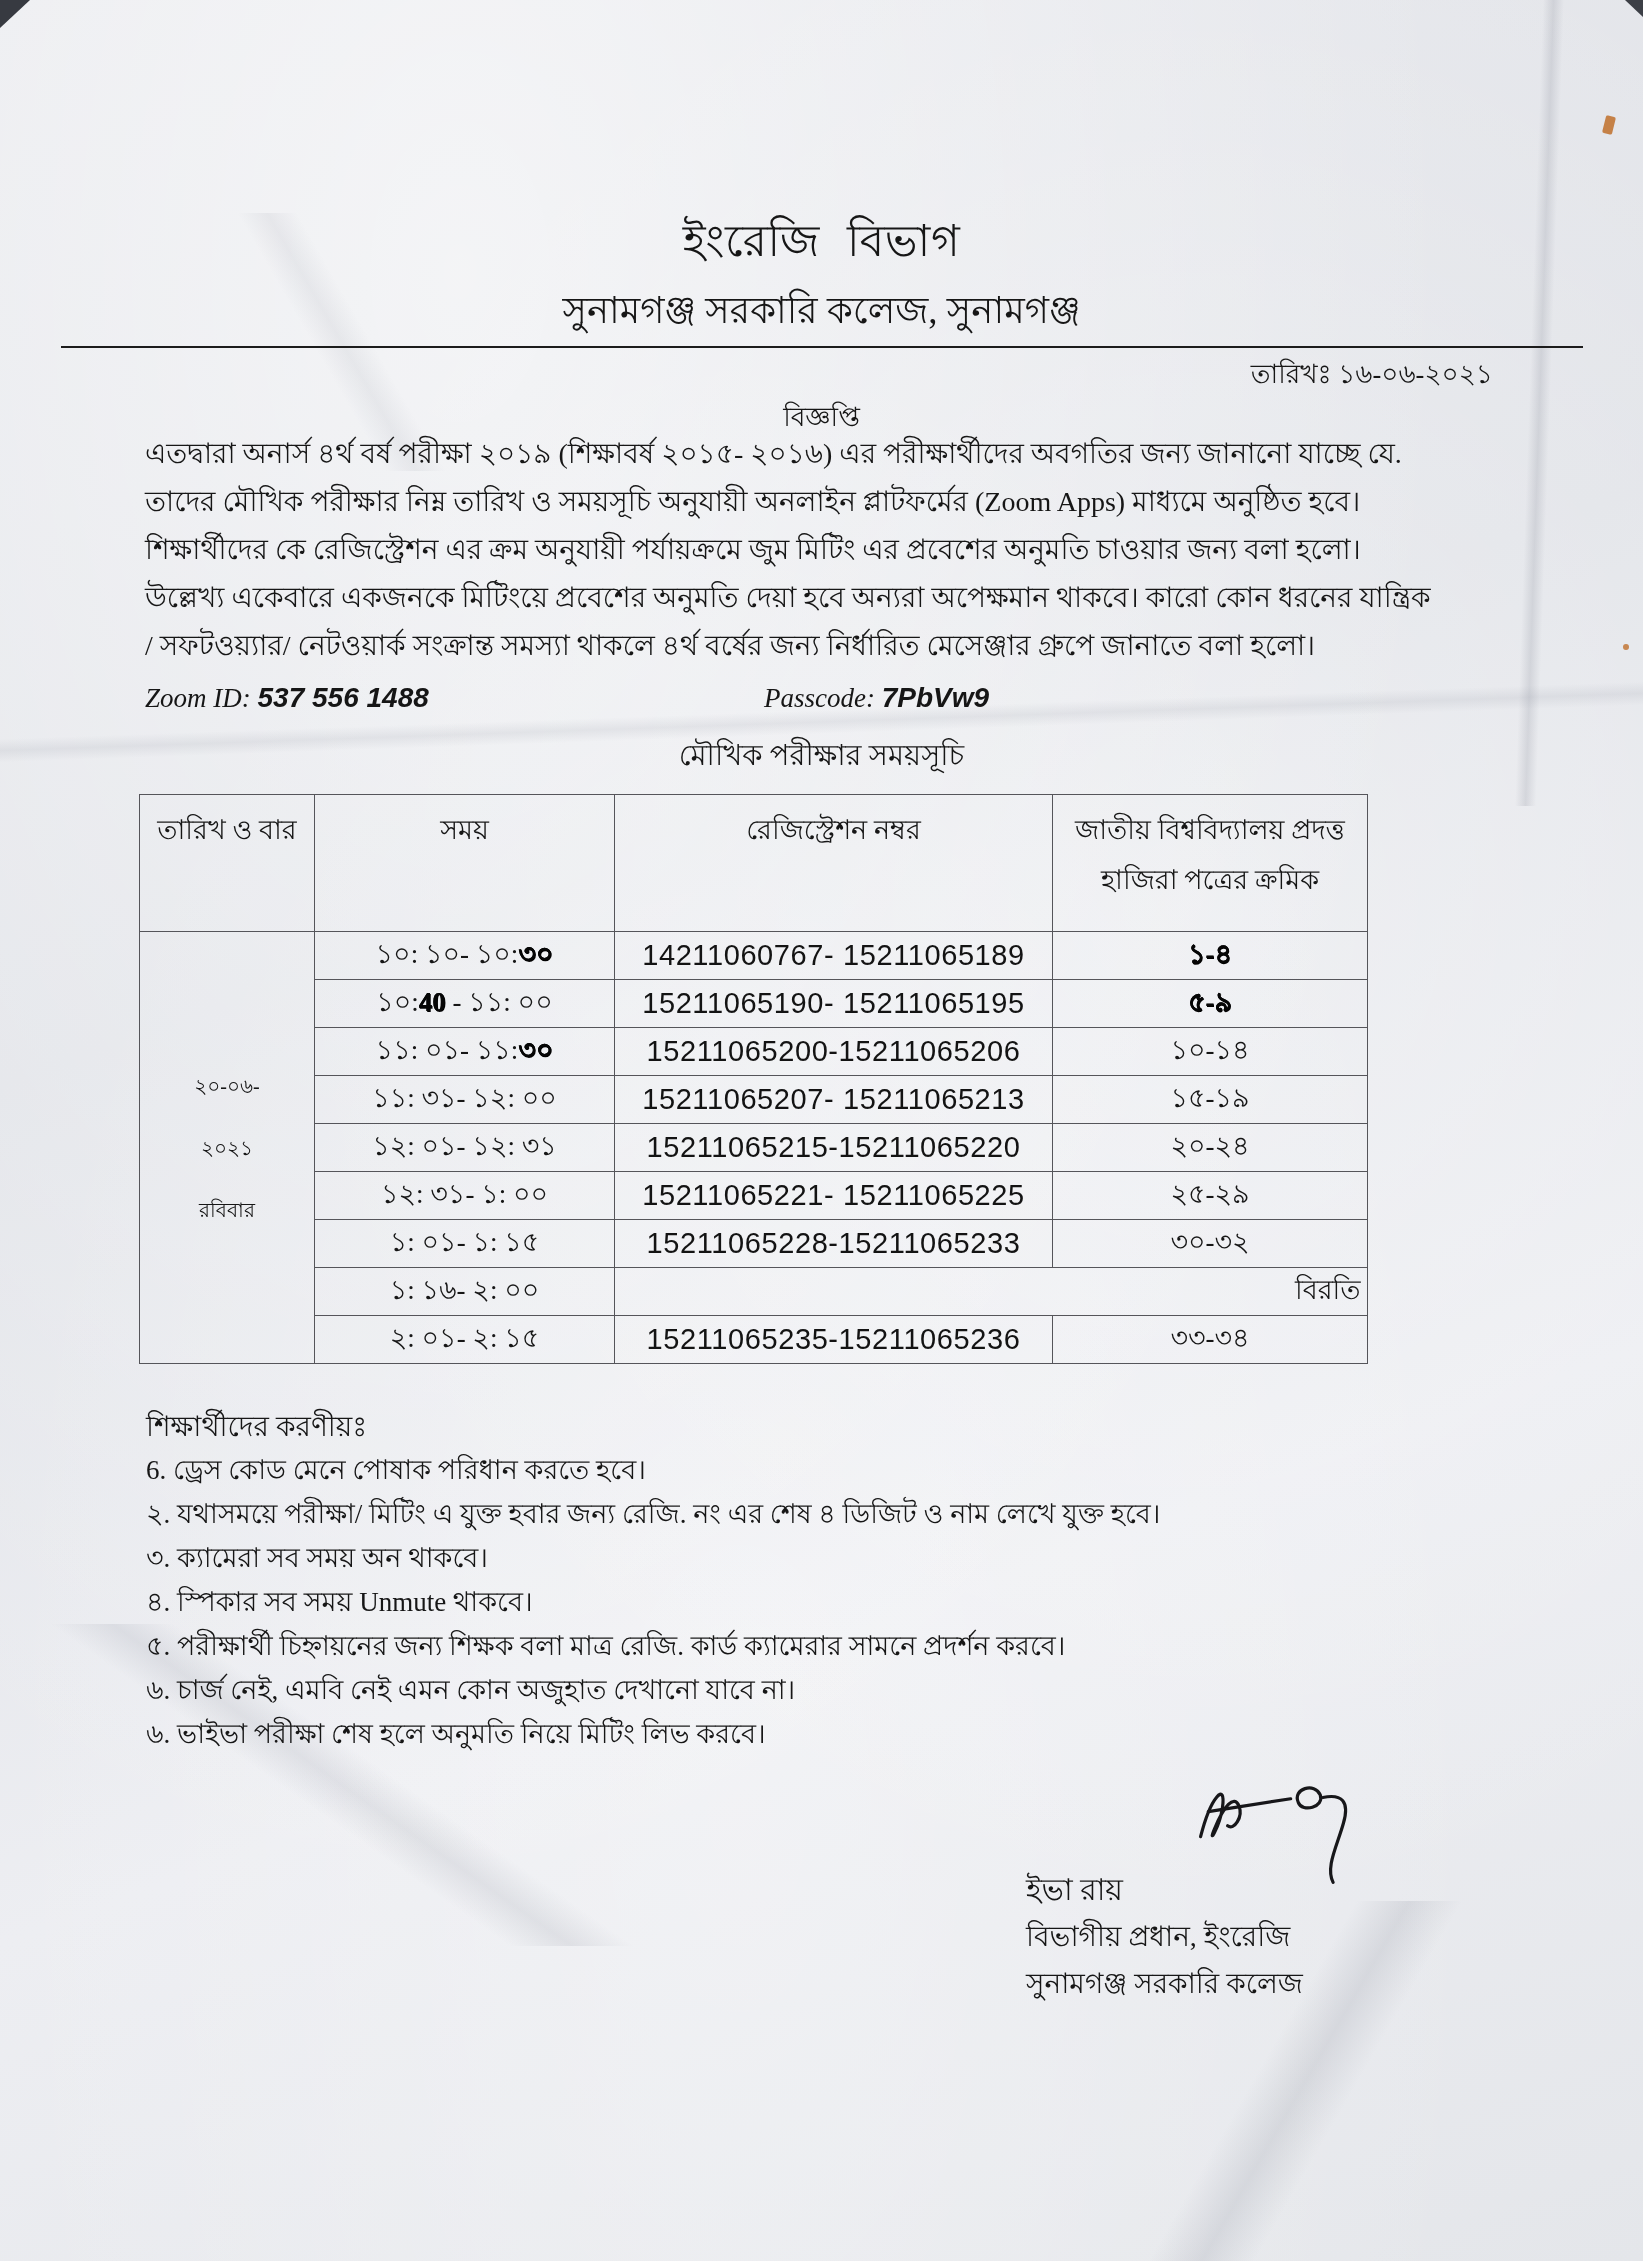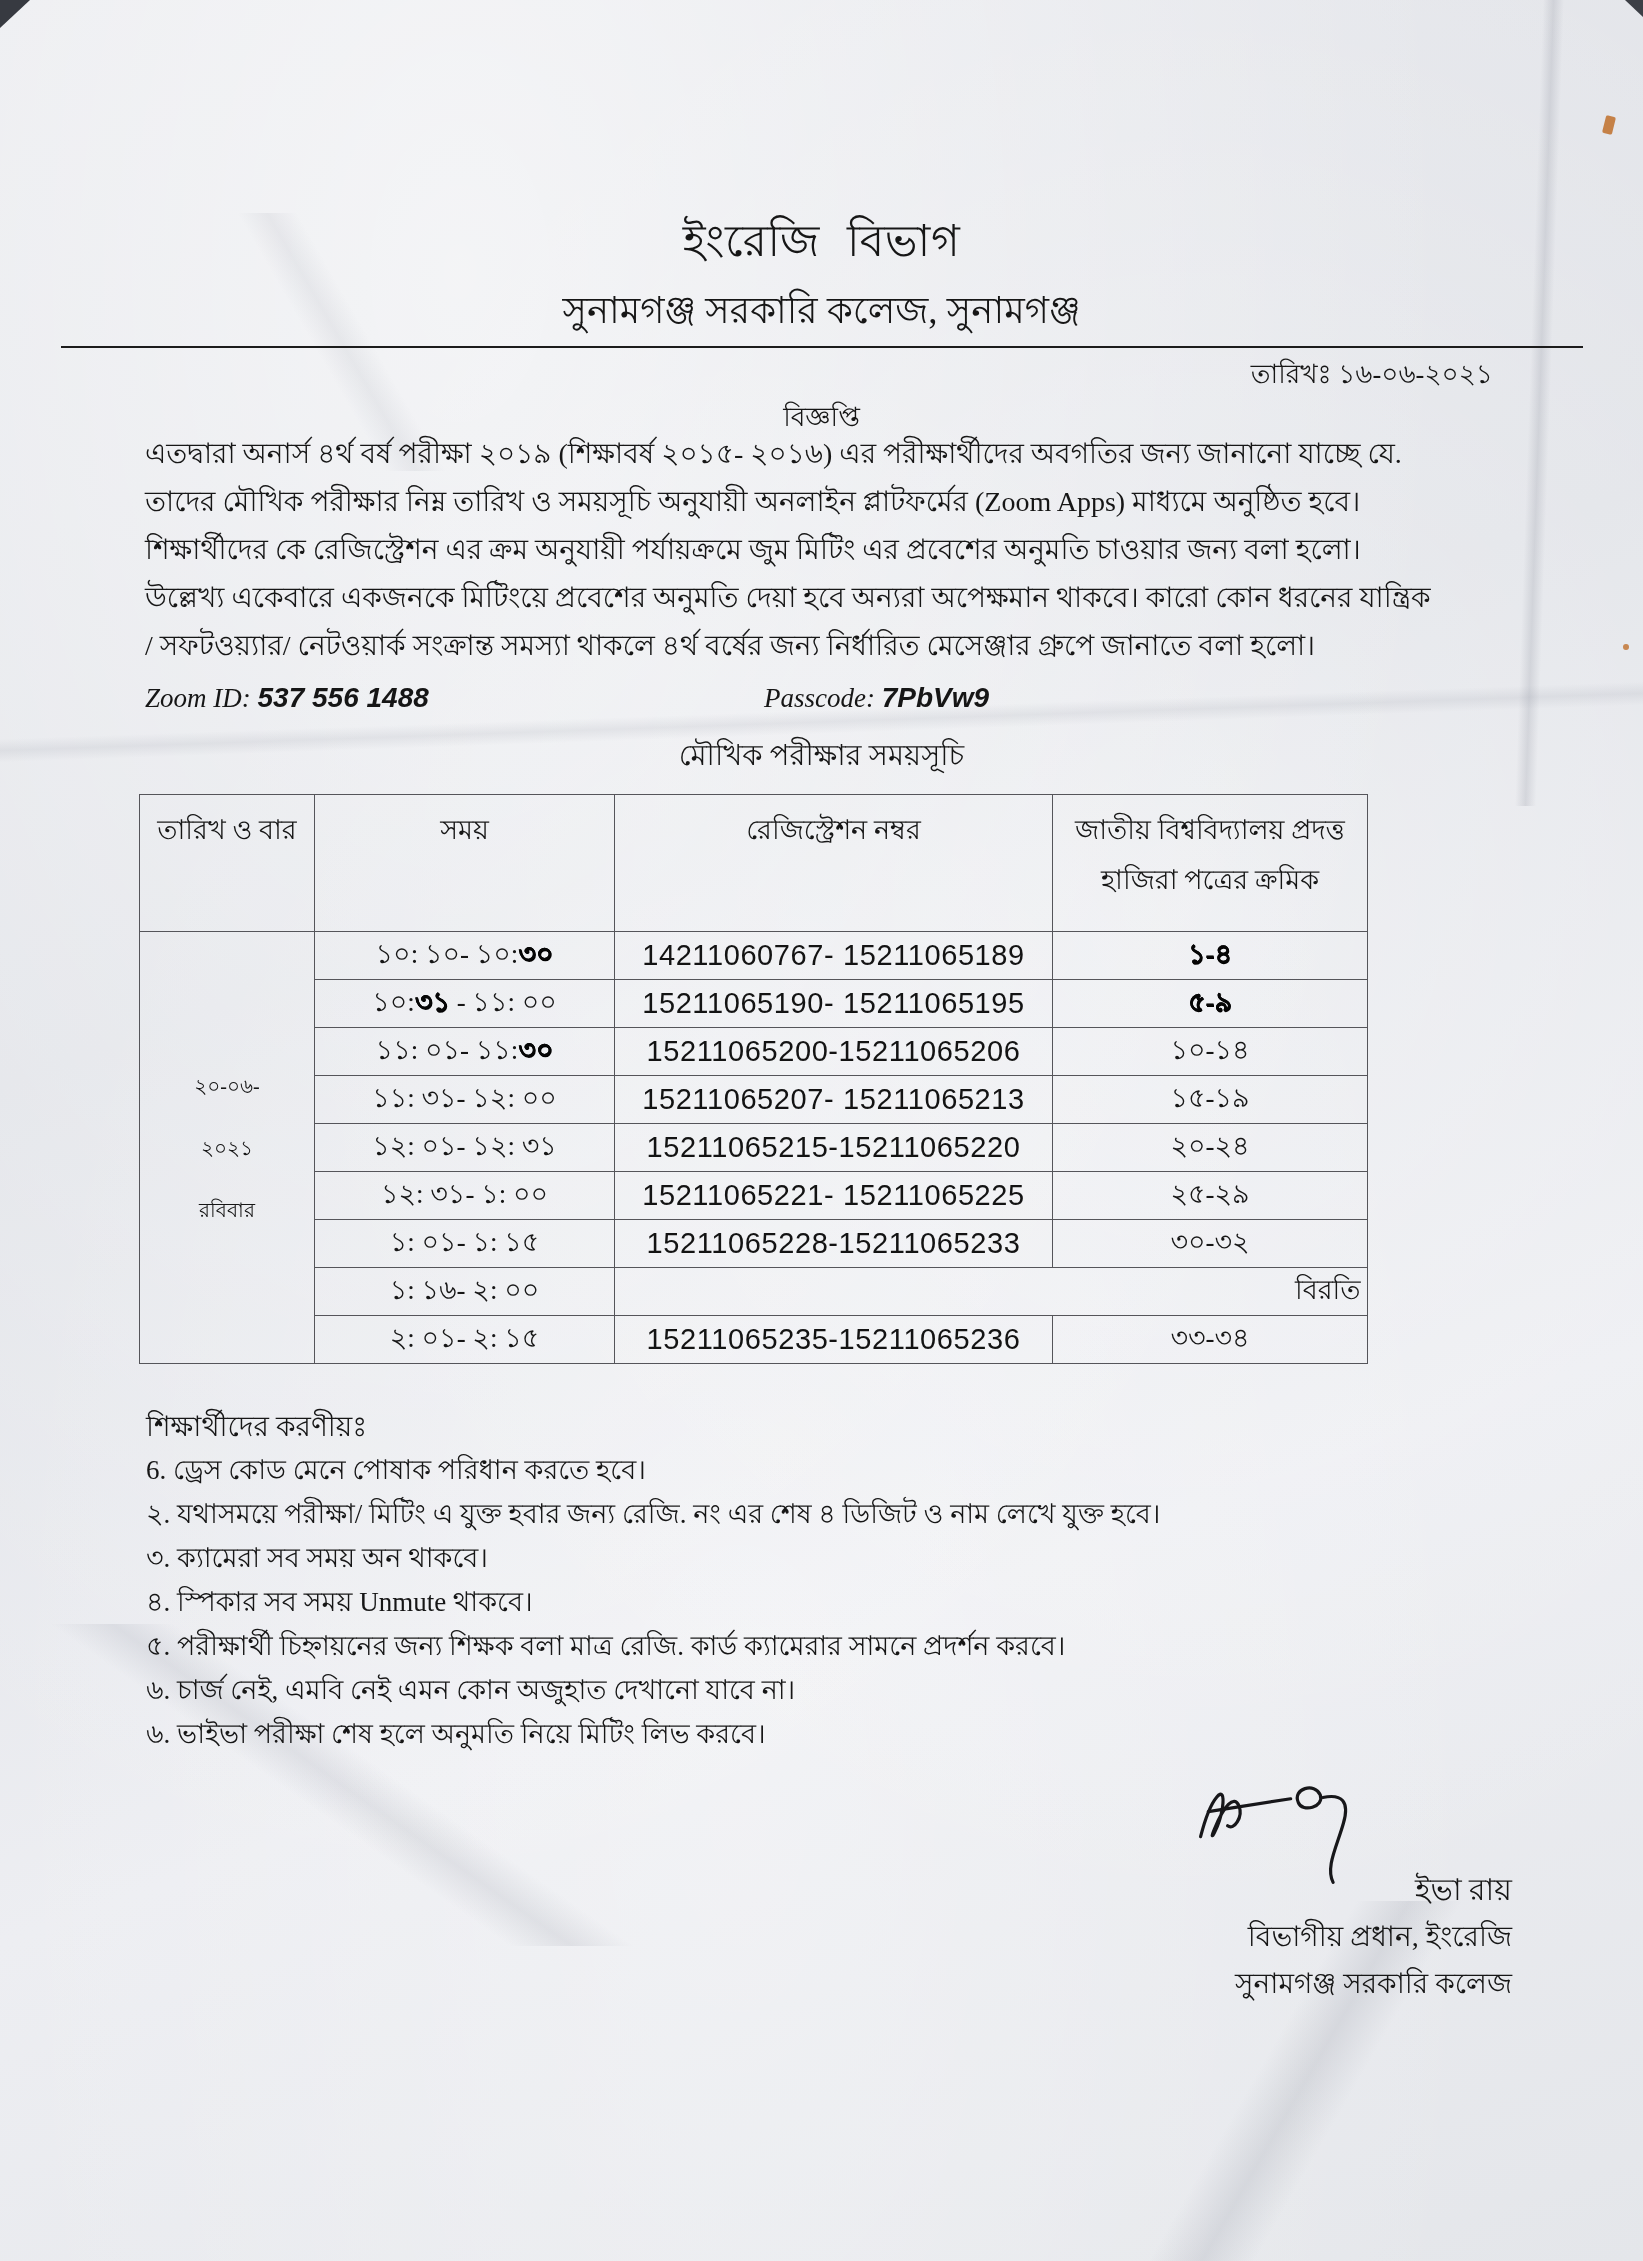--- a/index.html
+++ b/index.html
@@ -65,21 +65,21 @@
   td.cell-serial{text-align:center;}
   td.cell-break{text-align:right;margin-left:24px;}
   td.cell-date{text-align:center;line-height:62px;font-size:20px;}
   .pen{font-weight:bold;color:#060606;text-shadow:0 0 0.6px #000, 0.6px 0.6px 0 #000;}
 
   .instr-heading{position:absolute;top:1405px;left:146px;font-size:28px;}
   .instr-list{position:absolute;top:1449px;left:146px;width:1418px;font-size:27px;}
   .instr-list .item{height:44px;white-space:nowrap;}
 
   .signature-svg{position:absolute;left:1189px;top:1769px;}
-  .sig-block{position:absolute;left:1061px;top:1866px;width:451px;text-align:right;line-height:47px;}
+  .sig-block{position:absolute;left:1026px;top:1866px;width:451px;text-align:left;line-height:47px;}
   .sig-name{font-size:30px;}
   .sig-title,.sig-college{font-size:28px;}
 </style>
 </head>
 <body>
 
 <div class="paper">
 
   <div class="crease c1"></div>
   <div class="crease c2"></div>
@@ -134,21 +134,21 @@
       <td class="cell-date" rowspan="9">
         <div>২০-০৬-</div>
         <div>২০২১</div>
         <div>রবিবার</div>
       </td>
       <td class="cell-time"><span>১০: ১০- ১০:</span><span class="pen">৩০</span><span></span></td>
       <td class="cell-reg">14211060767- 15211065189</td>
       <td class="cell-serial pen">১-৪</td>
     </tr>
     <tr>
-      <td class="cell-time"><span>১০:</span><span class="pen">৩১</span><span> - ১১: ০০</span></td>
+      <td class="cell-time"><span>১০:</span><span class="pen">40</span><span> - ১১: ০০</span></td>
       <td class="cell-reg">15211065190- 15211065195</td>
       <td class="cell-serial pen">৫-৯</td>
     </tr>
     <tr>
       <td class="cell-time"><span>১১: ০১- ১১:</span><span class="pen">৩০</span><span></span></td>
       <td class="cell-reg">15211065200-15211065206</td>
       <td class="cell-serial">১০-১৪</td>
     </tr>
     <tr>
       <td class="cell-time"><span>১১: ৩১- ১২: ০০</span></td>

